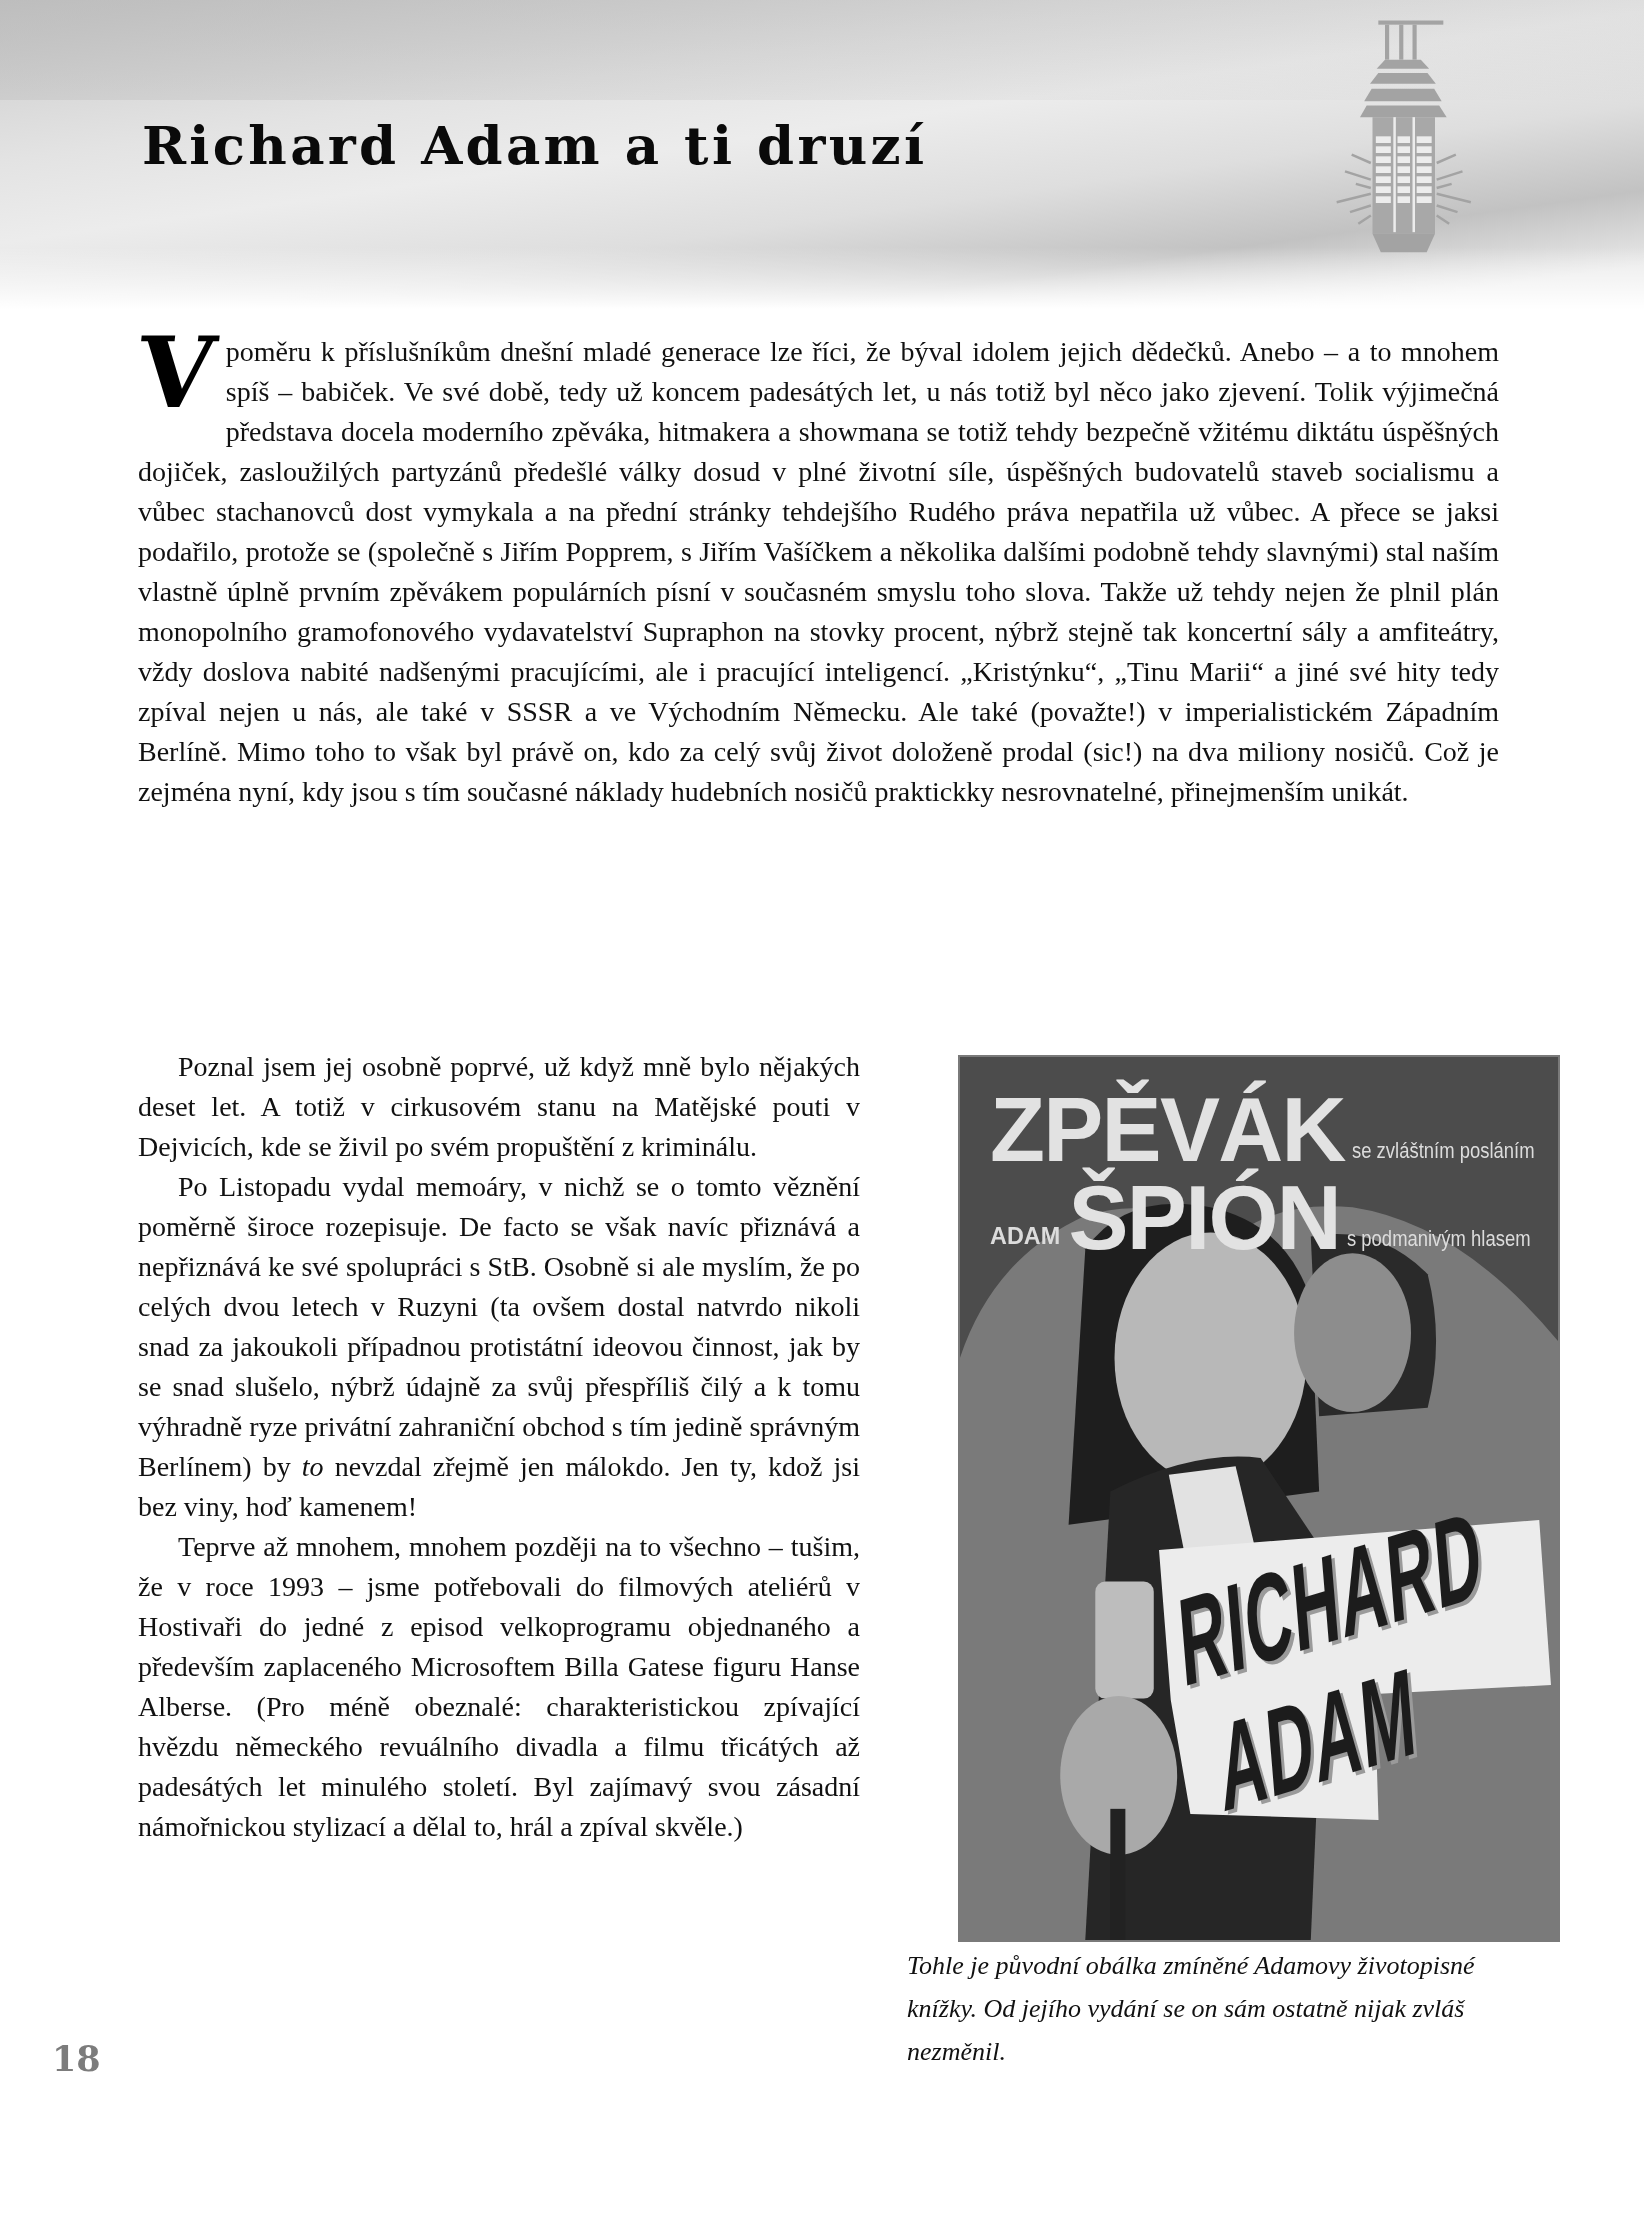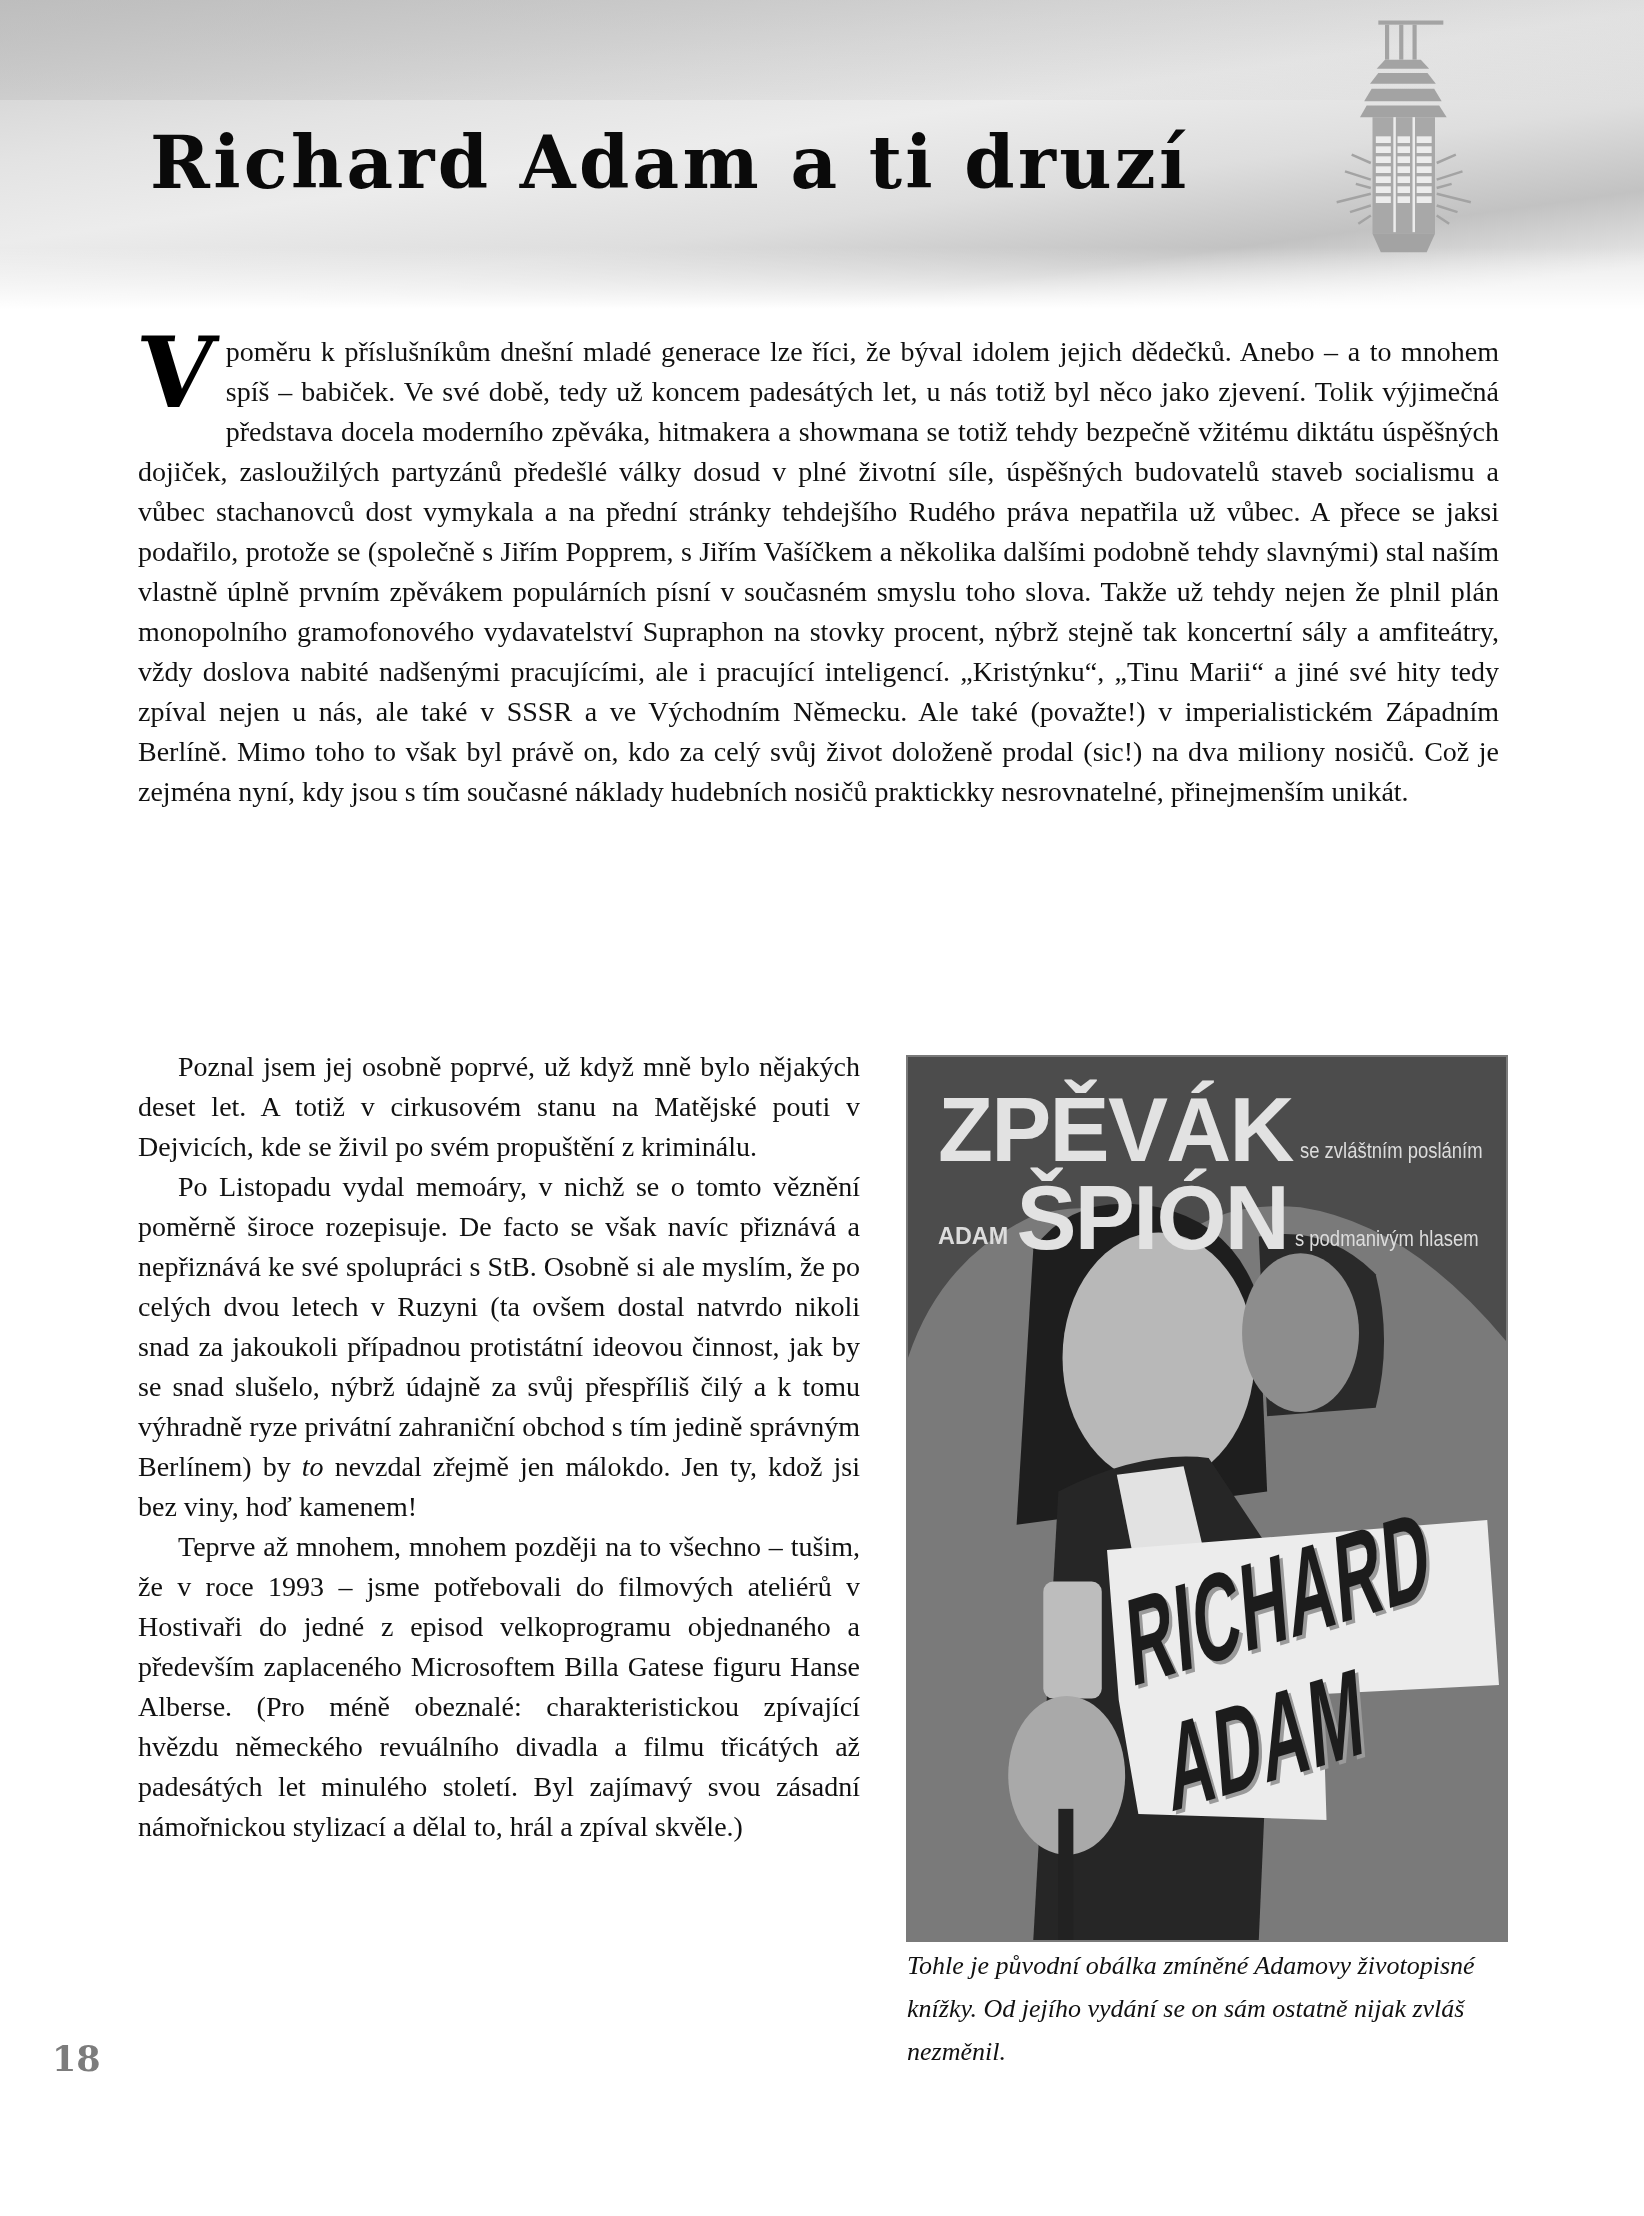--- a/index.html
+++ b/index.html
@@ -12,41 +12,41 @@
     position: absolute; left: 0; top: 0; width: 1645px; height: 309px;
     background:
       linear-gradient(180deg, rgba(255,255,255,0) 0%, rgba(255,255,255,0) 80%, #ffffff 100%),
       linear-gradient(172deg, #c9c9c9 0%, #e3e3e3 30%, #ececec 45%, #dedede 62%, #c2c2c2 78%, #e9e9e9 92%);
   }
   .header::after {
     content: ""; position: absolute; left: 0; right: 0; top: 0; height: 100px;
     background: linear-gradient(175deg, rgba(180,180,180,0.55) 0%, rgba(255,255,255,0) 100%);
   }
   .title {
-    position: absolute; left: 138px; top: 115px; margin: 12px;
+    position: absolute; left: 138px; top: 115px; margin: 4px;
     font-family: "DejaVu Serif", serif; font-weight: bold;
-    font-size: 72px; letter-spacing: 3.3px; line-height: 1; color: #0a0a0a;
+    font-size: 53px; letter-spacing: 3.3px; line-height: 1; color: #0a0a0a;
     transform: scaleX(1.0); transform-origin: left center; z-index: 2;
   }
   .logo { position: absolute; left: 1335px; top: 16.7px; width: 175px; height: 242px; z-index: 2; }
 
   .text { font-size: 28px; line-height: 40px; text-align: justify; hyphens: manual; }
   .intro {
     position: absolute; left: 138px; top: 332px; width: 1361px; margin: 0;
   }
   .dropcap {
     float: left; font-family: "DejaVu Serif", serif; font-weight: bold;
     font-size: 98px; line-height: 72px; height: 77px; margin: 5px 11.7px 0 0;
     transform: skewX(-6deg); color: #000;
   }
   .col-left { position: absolute; left: 138px; top: 1047px; width: 722px; }
   .col-left p { margin: 0; text-indent: 40px; }
 
   .figure {
-    position: absolute; left: 906px; top: 1055px; width: 602px; height: 887px;
+    position: absolute; left: 958px; top: 1055px; width: 602px; height: 887px;
     background: #4a4a4a; border: 2.5px solid #7a7a7a; box-sizing: border-box; overflow: hidden;
   }
   .cover-line1 { position: absolute; left: 30px; top: 35px; display: flex; align-items: flex-end; }
   .cover-big { font-family: "Liberation Sans", sans-serif; font-weight: bold; color: #e2e2e2; font-size: 90px; line-height: 77px; letter-spacing: -1.7px; }
   .cover-small { font-family: "Liberation Sans", sans-serif; color: #dcdcdc; font-size: 22.5px; margin-left: 6.7px; margin-bottom: 5px; transform: scaleX(0.82); transform-origin: left bottom; white-space: nowrap; }
   .cover-line2 { position: absolute; left: 30px; top: 123px; display: flex; align-items: flex-end; }
   .cover-nebo { font-family: "Liberation Sans", sans-serif; font-weight: bold; color: #dcdcdc; font-size: 23.4px; margin-right: 8.3px; margin-bottom: 6.7px; }
   .cover-photo { position: absolute; left: 0; top: 0; width: 100%; height: 100%; }
   .name-plate {
     position: absolute; left: 199px; top: 463px; width: 392px; height: 300px;

